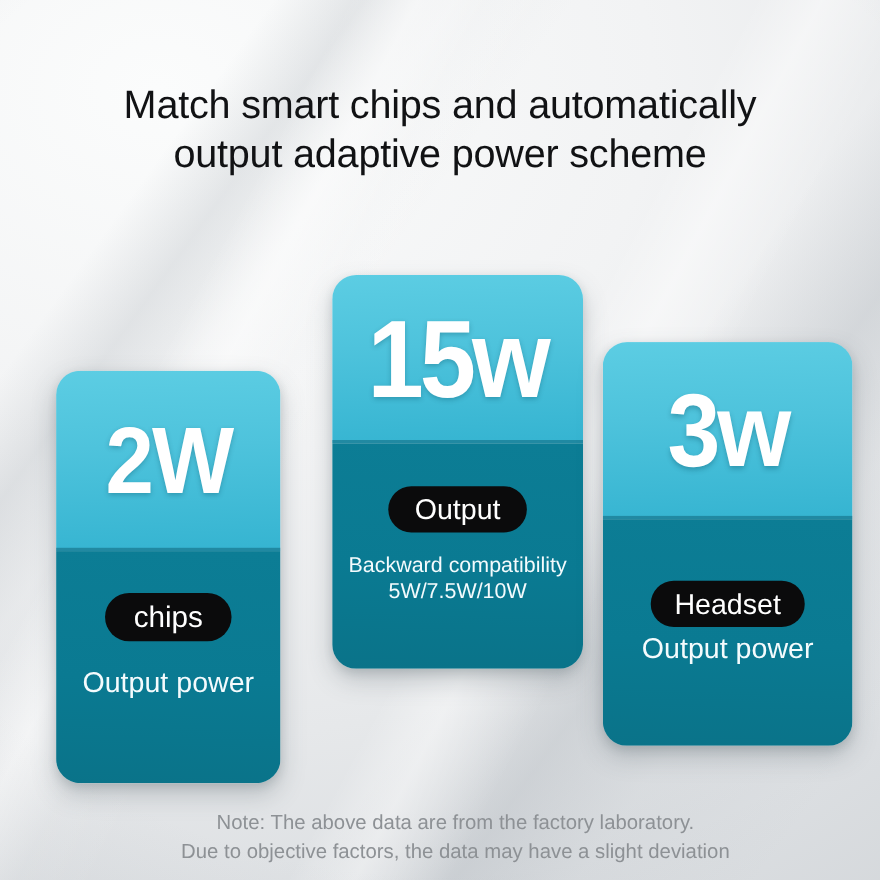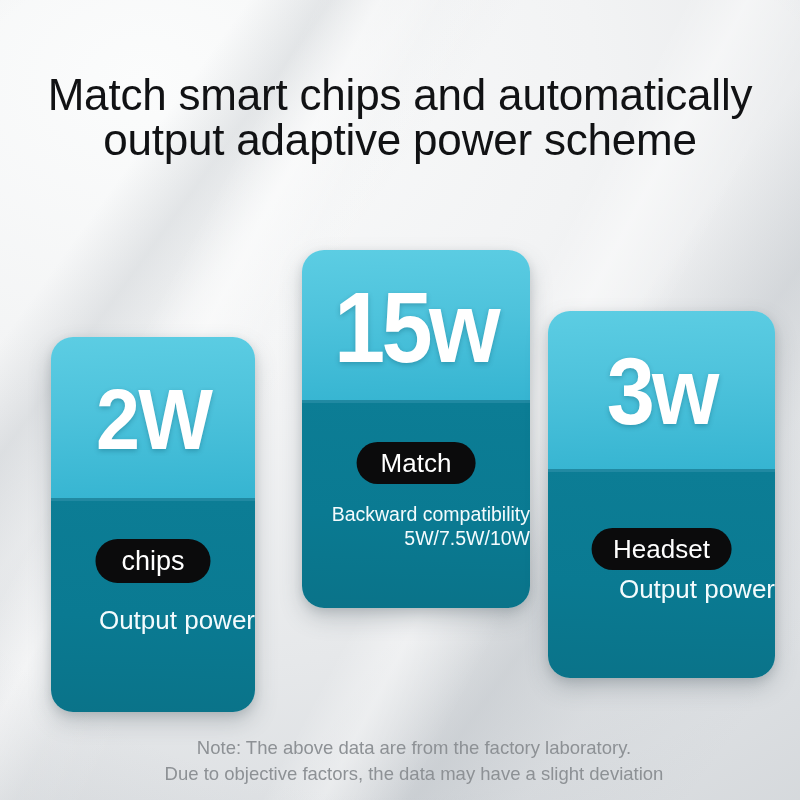--- a/index.html
+++ b/index.html
@@ -53,21 +53,21 @@
   }
 
   
   #headline {
     position: absolute;
     left: 0;
     top: 72px;
     width: 800px;
     text-align: center;
     color: #111214;
-    font-size: 44px;
+    font-size: 36px;
     line-height: 45px;
     font-weight: 400;
     letter-spacing: -0.2px;
     white-space: pre-line;
     z-index: 4;
   }
 
   
   .card {
     position: absolute;
@@ -122,21 +122,21 @@
     align-items: center;
     justify-content: center;
     white-space: nowrap;
     box-sizing: border-box;
   }
 
   .caption {
     position: absolute;
     left: 0;
     width: 100%;
-    text-align: right;
+    text-align: center;
     color: #f4fbfd;
     white-space: pre-line;
     box-sizing: border-box;
   }
 
   
   #card-iwatch { left: 51px; top: 337px; width: 204px; height: 375px; }
   #card-iwatch .card-top { height: 164px; }
   #card-iwatch .watt { font-size: 86px; }
   #card-iwatch .card-bottom { height: 211px; }
@@ -190,21 +190,21 @@
       <div class="pill">chips</div>
       <div class="caption">Output power</div>
     </div>
   </div>
 
   <div class="card" id="card-phone">
     <div class="card-top">
       <span class="watt">15w</span>
     </div>
     <div class="card-bottom">
-      <div class="pill">Match</div>
+      <div class="pill">Output</div>
       <div class="caption">Backward compatibility
 5W/7.5W/10W</div>
     </div>
   </div>
 
   <div class="card" id="card-headset">
     <div class="card-top">
       <span class="watt">3w</span>
     </div>
     <div class="card-bottom">

